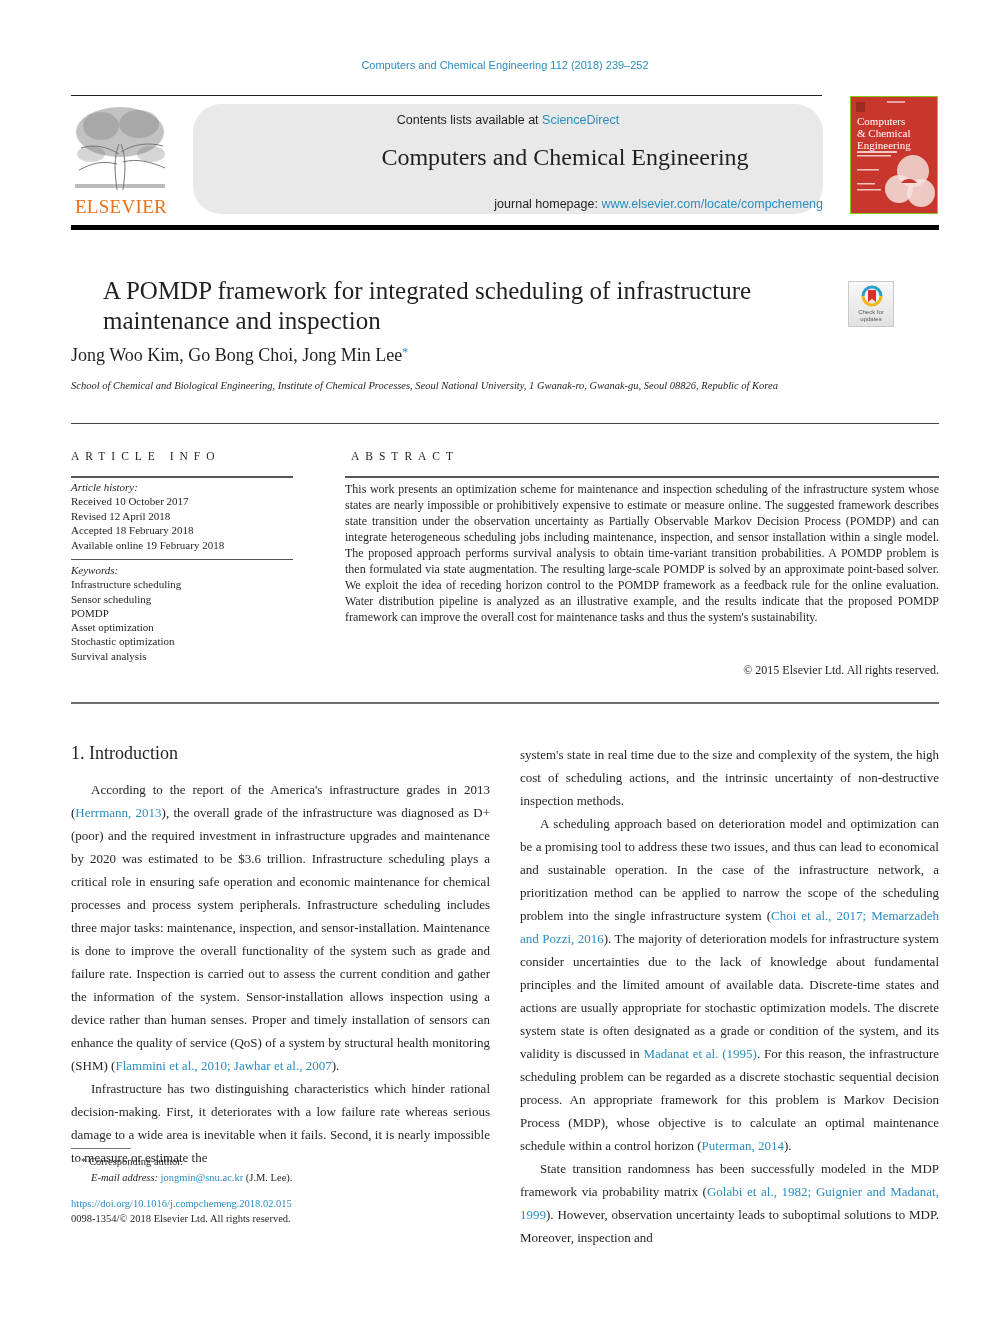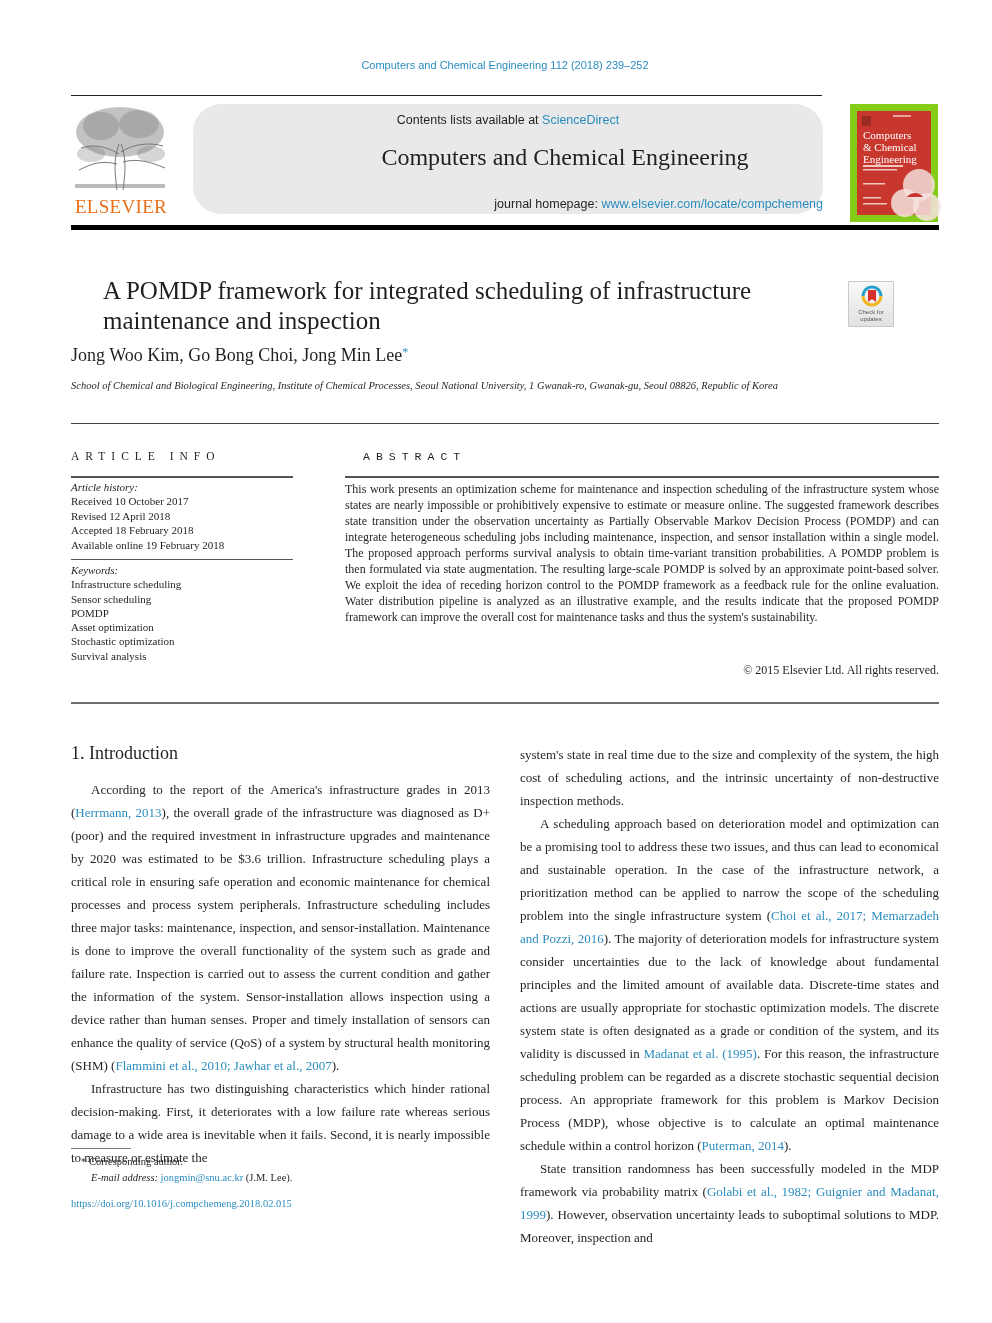--- a/index.html
+++ b/index.html
@@ -12,40 +12,40 @@
 
   #elsevier-logo { top: 104px; left: 71px; width: 100px; height: 112px; }
   #elsevier-logo .tree { width: 98px; height: 88px; }
   #elsevier-wordmark { position: absolute; top: 92px; left: 0; width: 100px; text-align: center; color: #e9711c; font-family: "Liberation Serif", serif; font-size: 19px; letter-spacing: 0.3px; }
 
   #masthead { top: 104px; left: 193px; width: 630px; height: 110px; background: #e9e9e9; border-radius: 28px; }
   #contents-line { top: 9px; left: 0; width: 630px; text-align: center; font-family: "Liberation Sans", sans-serif; font-size: 12.5px; color: #231f20; }
   #journal-name { top: 40px; left: 0; width: 744px; text-align: center; font-family: Liberation Serif, serif; font-size: 24px; color: #231f20; }
   #homepage-line { top: 93px; left: 0; width: 630px; text-align: right; font-family: "Liberation Sans", sans-serif; font-size: 12.5px; color: #231f20; }
 
-  #cover { top: 104px; left: 850px; width: 88px; height: 118px; background: #c8372d; border: 7px solid #84cc16; box-sizing: border-box; }
+  #cover { top: 96px; left: 850px; width: 88px; height: 118px; background: #c8372d; border: 1px solid #84cc16; box-sizing: border-box; }
   #cover .cover-title { position: absolute; top: 18px; left: 6px; color: #fff; font-family: "Liberation Serif", serif; font-size: 11px; line-height: 12px; }
   #cover svg { position: absolute; left: 0; top: 0; }
 
   #thick-rule { top: 225px; left: 71px; width: 868px; height: 5px; background: #000; }
 
   #article-title { top: 276px; left: 71px; width: 720px; font-size: 25px; line-height: 30px; color: #231f20; margin-left: 32px; }
   #check-updates { top: 281px; left: 848px; width: 46px; height: 46px; border: 1px solid #c9c9c9; background: linear-gradient(#f8f8f8, #e2e2e2); box-sizing: border-box; }
   #check-updates svg { position: absolute; left: 12px; top: 3px; }
   #check-updates .cu-text { position: absolute; left: 0; top: 27px; width: 44px; text-align: center; font-family: "Liberation Sans", sans-serif; font-size: 6px; line-height: 7px; color: #555; }
 
   #authors { top: 345px; left: 71px; font-size: 18px; color: #231f20; }
   #authors .star { color: #2a8cbf; font-size: 12px; vertical-align: top; }
   #affiliation { top: 379px; left: 71px; width: 780px; font-style: italic; font-size: 10.5px; line-height: 14.5px; color: #231f20; }
 
   #rule-after-aff { top: 423px; left: 71px; width: 868px; height: 1px; background: #444; }
 
   .section-head { font-family: "Liberation Serif", serif; font-size: 11.5px; letter-spacing: 6px; color: #231f20; }
   #article-info-head { top: 450px; left: 71px; }
-  #abstract-head { top: 450px; left: 363px; font-family: Liberation Mono, monospace; }
+  #abstract-head { top: 450px; left: 351px; }
   #info-rule-1 { top: 476px; left: 71px; width: 222px; height: 2px; background: #555; }
   #abstract-rule { top: 476px; left: 345px; width: 594px; height: 2px; background: #555; }
 
   #article-history { top: 480px; left: 71px; width: 230px; font-size: 11px; line-height: 14.4px; }
   .italic-label { font-style: italic; }
   #info-rule-2 { top: 559px; left: 71px; width: 222px; height: 1px; background: #555; }
   #keywords { top: 563px; left: 71px; width: 230px; font-size: 11px; line-height: 14.3px; }
 
   #abstract-text { top: 481px; left: 345px; width: 594px; font-size: 12px; line-height: 16px; text-align: justify; color: #231f20; }
   #abstract-copyright { top: 663px; left: 345px; width: 594px; text-align: right; font-size: 12px; }
@@ -190,13 +190,14 @@
   <p><span>State transition randomness has been successfully modeled in the MDP framework via probability matrix (</span><span class="link">Golabi et al., 1982; Guignier and Madanat, 1999</span><span>). However, observation uncertainty leads to suboptimal solutions to MDP. Moreover, inspection and</span></p>
 </div>
 
 <div id="footnote-rule" class="abs"></div>
 <div id="footnotes" class="abs">
   <div class="fn"><span>*</span> <span>Corresponding author.</span></div>
   <div class="fn2"><i>E-mail address: </i><span class="link">jongmin@snu.ac.kr</span><span> (J.M. Lee).</span></div>
 </div>
 <div id="doi-block" class="abs">
   <div class="link">https://doi.org/10.1016/j.compchemeng.2018.02.015</div>
+  <div>0098-1354/© 2018 Elsevier Ltd. All rights reserved.</div>
 </div>
 
 </body></html>

